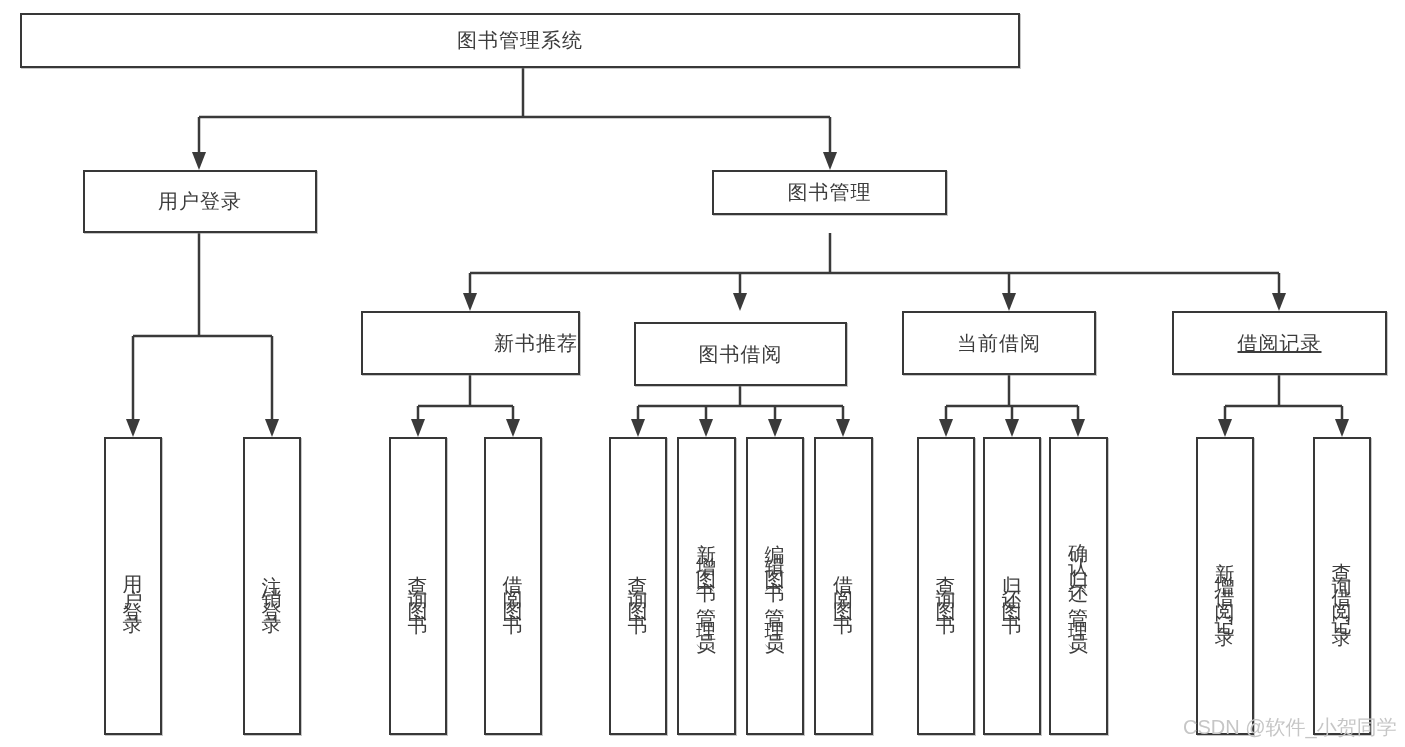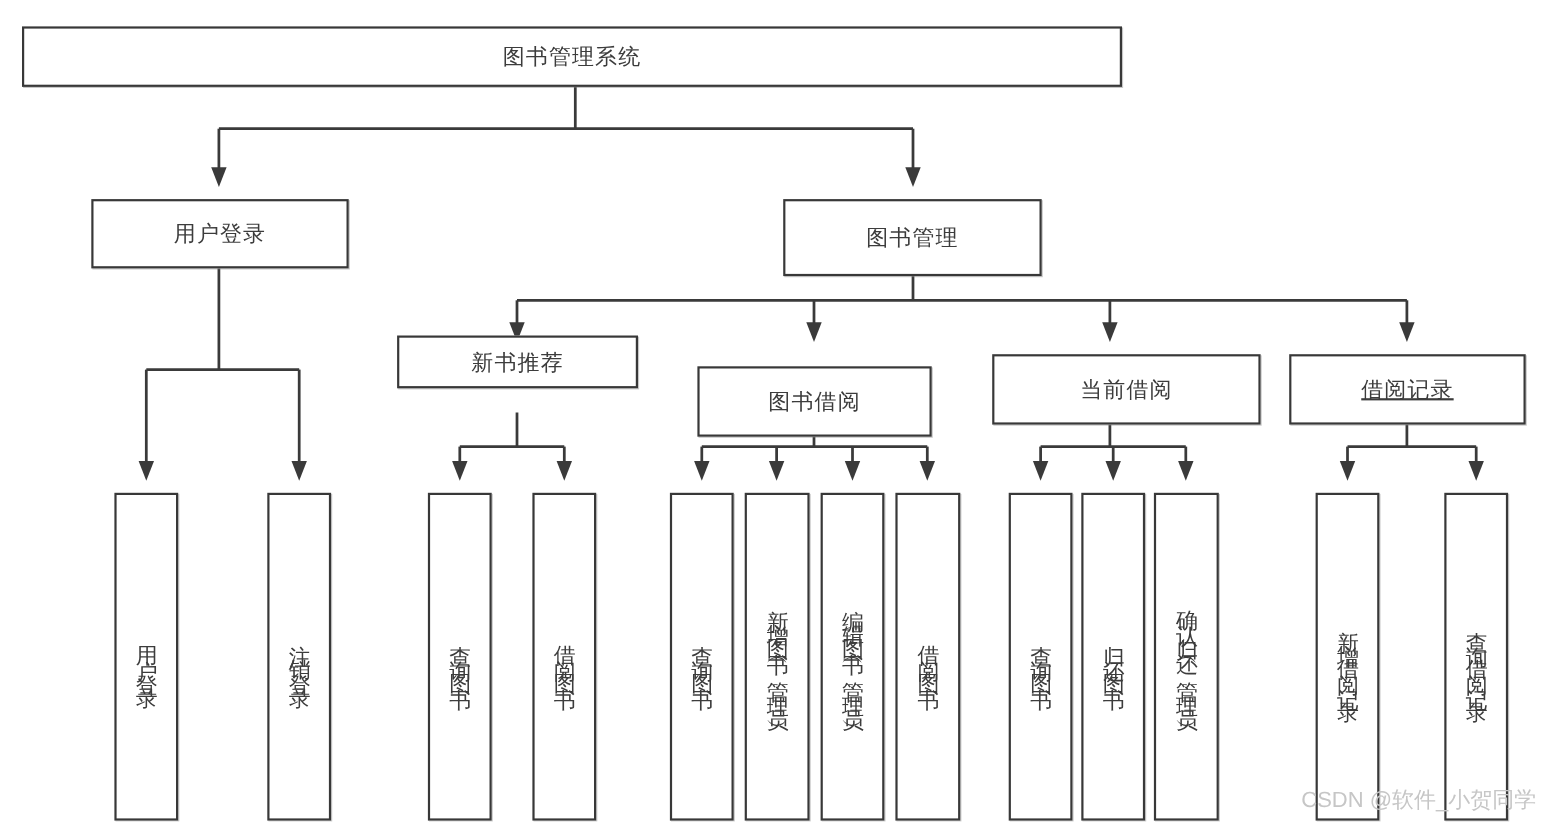--- a/index.html
+++ b/index.html
@@ -16,21 +16,20 @@
   .node {
     position: absolute;
     background: #ffffff;
     border: 2px solid #383838;
     box-shadow: 1px 1px 0 rgba(130,130,130,0.45);
     display: flex;
     align-items: center;
     justify-content: center;
     z-index: 2;
     color: #3c3c3c;
-    margin-top: 11px;
   }
   .node .label {
     font-size: 20px;
     letter-spacing: 1px;
     white-space: nowrap;
   }
   .node.v .label {
     writing-mode: vertical-rl;
     text-orientation: mixed;
     letter-spacing: 13px;
@@ -130,31 +129,31 @@
     </g>
   </svg>
 
   <div class="node" style="left:20px; top:13px; width:1000px; height:55px;">
     <span class="label">图书管理系统</span>
   </div>
 
   <div class="node" style="left:83px; top:170px; width:234px; height:63px;">
     <span class="label">用户登录</span>
   </div>
-  <div class="node" style="left:712px; top:170px; width:235px; height:70px;">
+  <div class="node" style="left:712px; top:170px; width:235px; height:45px;">
     <span class="label">图书管理</span>
   </div>
 
-  <div class="node" style="left:361px; top:294px; width:219px; height:48px;">
+  <div class="node" style="left:361px; top:311px; width:219px; height:64px;justify-content:flex-end;">
     <span class="label">新书推荐</span>
   </div>
   <div class="node" style="left:634px; top:322px; width:213px; height:64px;">
     <span class="label">图书借阅</span>
   </div>
-  <div class="node" style="left:902px; top:311px; width:244px; height:64px;">
+  <div class="node" style="left:902px; top:311px; width:194px; height:64px;">
     <span class="label">当前借阅</span>
   </div>
   <div class="node" style="left:1172px; top:311px; width:215px; height:64px;text-decoration:underline;">
     <span class="label">借阅记录</span>
   </div>
 
   <div class="node v" style="left:104px; top:437px; width:58px; height:298px;">
     <span class="label">用户登录</span>
   </div>
   <div class="node v" style="left:243px; top:437px; width:58px; height:298px;">

